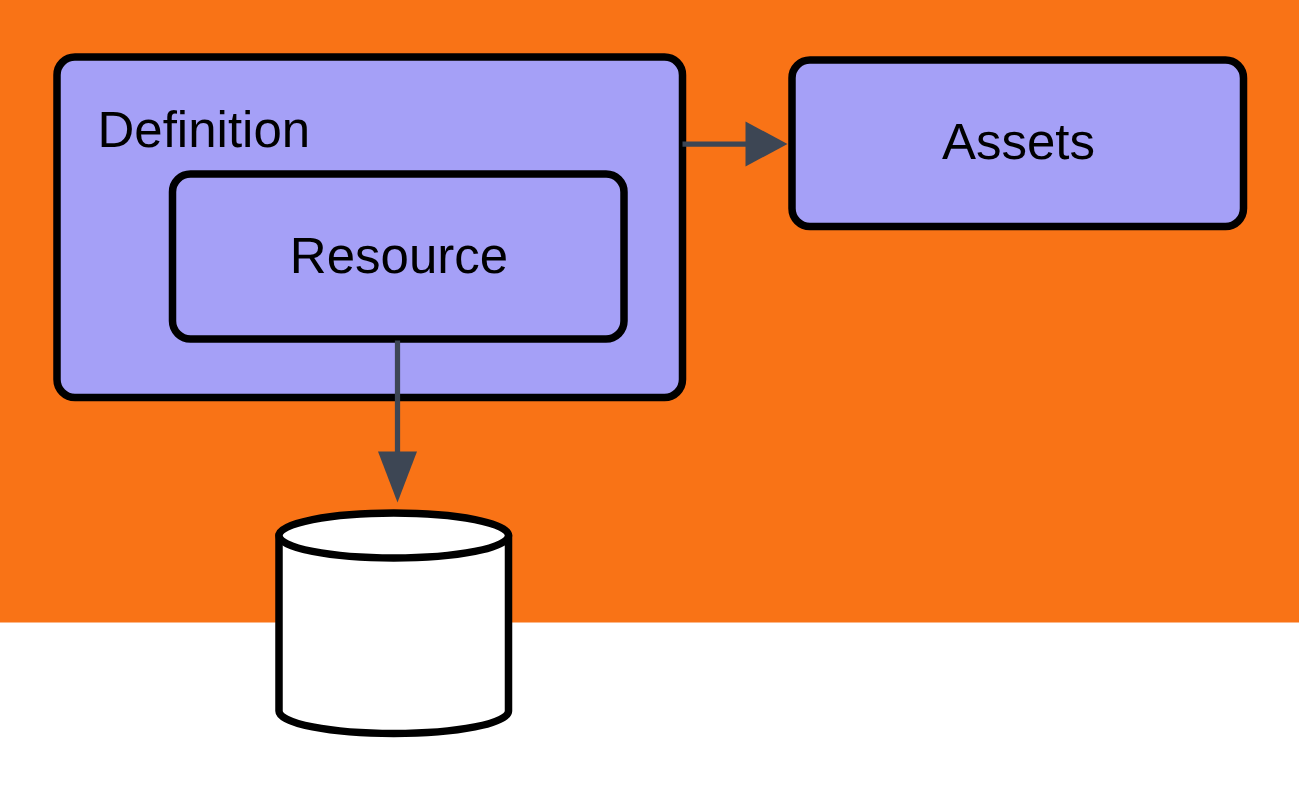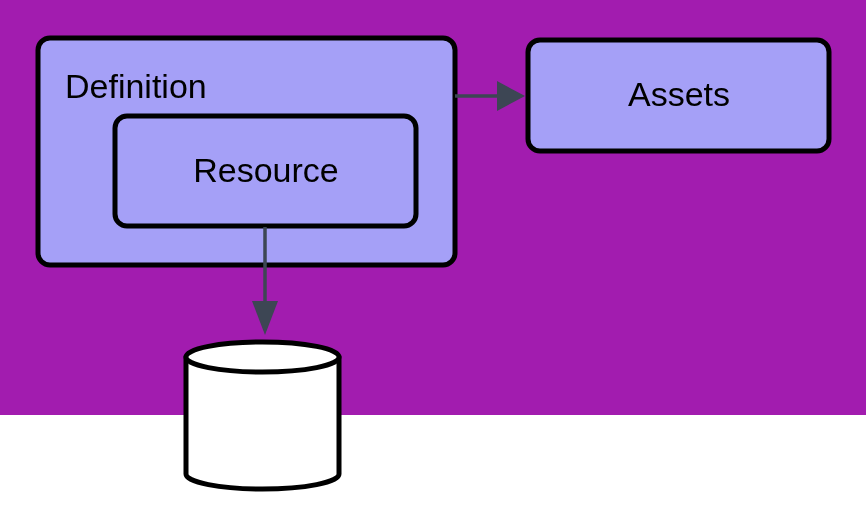--- a/index.html
+++ b/index.html
@@ -10,21 +10,21 @@
   body {
     width: 866px;
     height: 529px;
     overflow: hidden;
     font-family: "Liberation Sans", sans-serif;
   }
   #diagram-root {
     position: relative;
     width: 866px;
     height: 415px;
-    background: #a21caf;
+    background: #f97316;
   }
   svg#diagram-svg {
     display: block;
     width: 866px;
     height: 529px;
   }
   .node-label {
     font-family: "Liberation Sans", sans-serif;
     font-size: 34px;
     fill: #000000;

